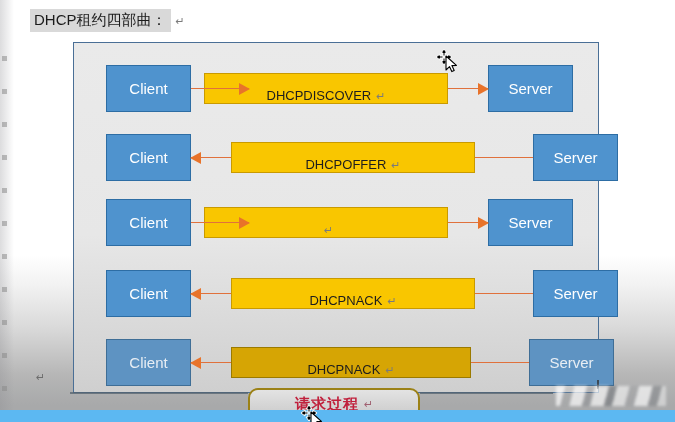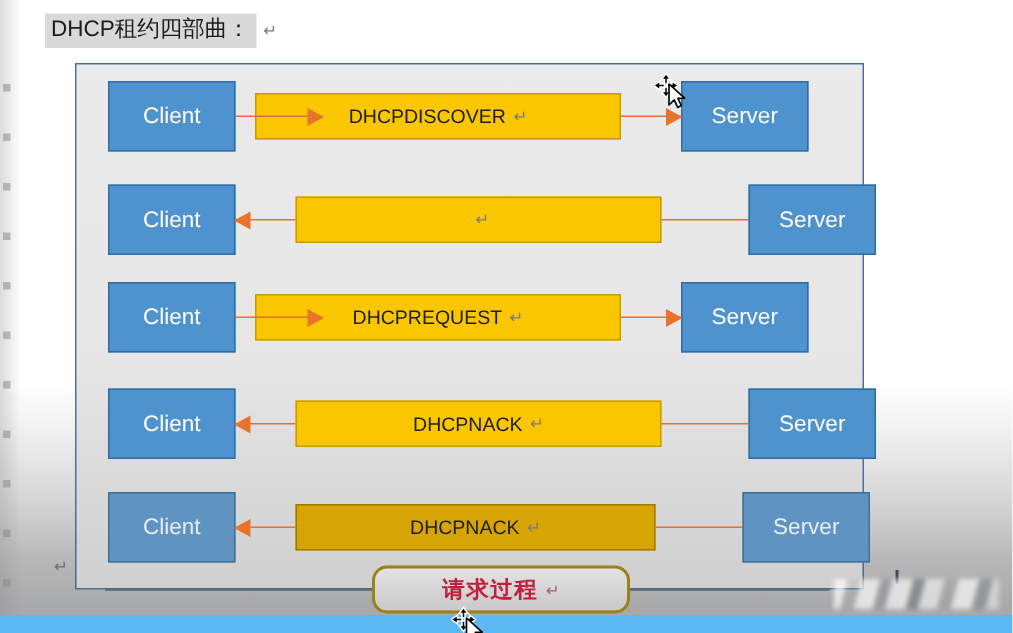--- a/index.html
+++ b/index.html
@@ -62,28 +62,28 @@
   }
   .pilcrow {
     color: #7b7b7b;
     font-size: 11px;
     margin-left: 5px;
   }
 
   
   #diagram-frame {
     position: absolute;
-    left: 50px;
+    left: 73px;
     top: 42px;
     width: 526px;
     height: 351px;
     box-sizing: border-box;
     border: 1px solid #4a6f96;
     background: linear-gradient(to bottom, #eaeaea 0%, #e7e7e7 55%, #cfcfcf 100%);
-    padding: 3px;
+    padding: 14px;
   }
   #diagram-inner {
     position: relative;
     width: 100%;
     height: 100%;
   }
 
   
   .row {
     position: absolute;
@@ -114,21 +114,21 @@
   }
 
   .msg-box {
     height: 31px;
     box-sizing: border-box;
     border: 1px solid #c99a00;
     background: #f9c600;
     color: #1d1d1d;
     font-size: 13px;
     display: flex;
-    align-items: center;
+    align-items: flex-end;
     justify-content: center;
     flex: 0 0 auto;
   }
   .msg-box.dark {
     background: #d6a504;
     border-color: #9b7a00;
   }
   .msg-label { white-space: pre; }
 
   
@@ -159,21 +159,21 @@
   .conn.left .head {
     left: -1px;
     transform: translateY(-50%);
     border-right: 11px solid #e8732a;
   }
 
   
   #footer-box {
     position: absolute;
     left: 248px;
-    top: 377px;
+    top: 388px;
     width: 172px;
     height: 32px;
     box-sizing: border-box;
     border: 2px solid #9b8116;
     border-radius: 10px;
     background: linear-gradient(to bottom, #e3e3e3, #c9c9c9);
     display: flex;
     align-items: center;
     justify-content: center;
   }
@@ -290,38 +290,38 @@
       </div>
 
       <div class="row" style="top:77px">
         <div style="width:18px;flex:0 0 auto"></div>
         <div class="node-box">Client</div>
         <div class="conn left" style="width:40px">
           <div class="line"></div>
           <div class="head"></div>
         </div>
         <div class="msg-box" style="width:244px">
+          <span class="msg-label">DHCPOFFER</span>
             <span class="pilcrow">↵</span>
         </div>
         <div class="conn plain" style="width:58px">
           <div class="line"></div>
 
         </div>
         <div class="node-box">Server</div>
       </div>
 
       <div class="row" style="top:142px">
         <div style="width:18px;flex:0 0 auto"></div>
         <div class="node-box">Client</div>
         <div class="conn right" style="width:58px">
           <div class="line"></div>
           <div class="head"></div>
         </div>
         <div class="msg-box" style="width:244px;margin-left:-45px">
-          <span class="msg-label">DHCPREQUEST</span>
             <span class="pilcrow">↵</span>
         </div>
         <div class="conn right" style="width:40px">
           <div class="line"></div>
           <div class="head"></div>
         </div>
         <div class="node-box">Server</div>
       </div>
 
       <div class="row" style="top:213px">

